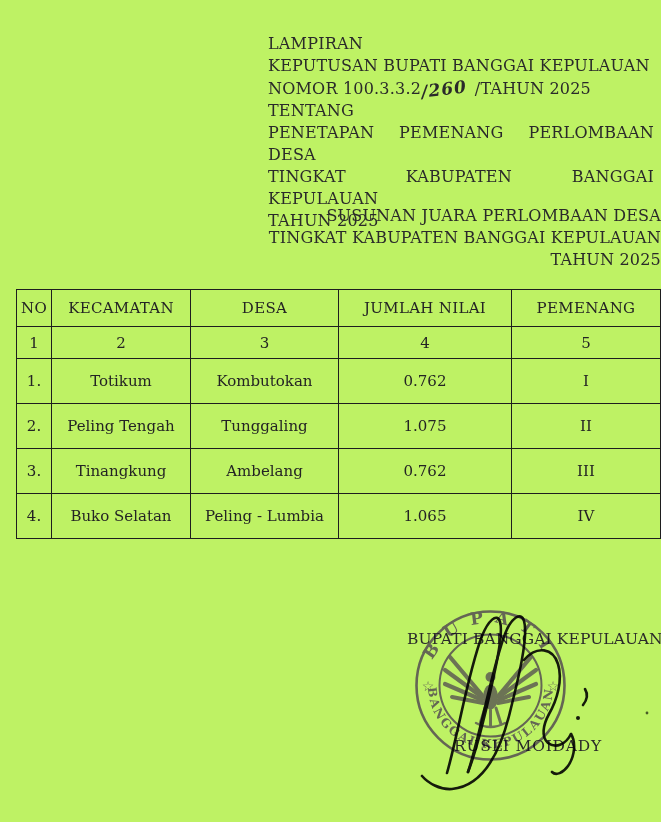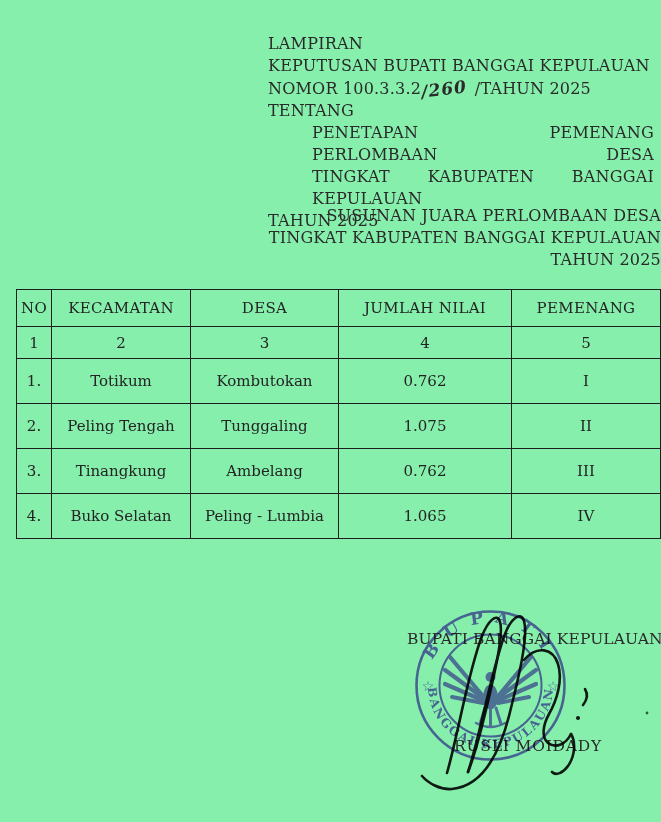--- a/index.html
+++ b/index.html
@@ -4,30 +4,30 @@
 <style>
   html,body { margin:0; padding:0; }
   body {
     width:661px; height:822px;
     background:#ffffff;
     font-family:"DejaVu Serif", serif;
     color:#2a2a2a;
     position:relative;
     overflow:hidden;
   }
-  .page { position:absolute; inset:0; background:#86efac; }
+  .page { position:absolute; inset:0; background:#bef264; }
 
   
   .header-block {
     position:absolute; left:268px; top:33px; width:386px;
     font-size:16px; line-height:22px; letter-spacing:0.2px;
     white-space:normal;
   }
   .hline { white-space:nowrap; }
-  .hline.justify { white-space:normal; text-align:justify; text-align-last:justify;margin-left:44px; }
+  .hline.justify { white-space:normal; text-align:justify; text-align-last:justify; }
   .handwritten {
     display:inline-block;
     font-style:italic; font-weight:bold;
     font-size:17px; letter-spacing:1px;
     transform:rotate(-7deg) translateY(1px);
   }
   .nomor-suffix { margin-left:8px; }
 
   
   .title-block {

